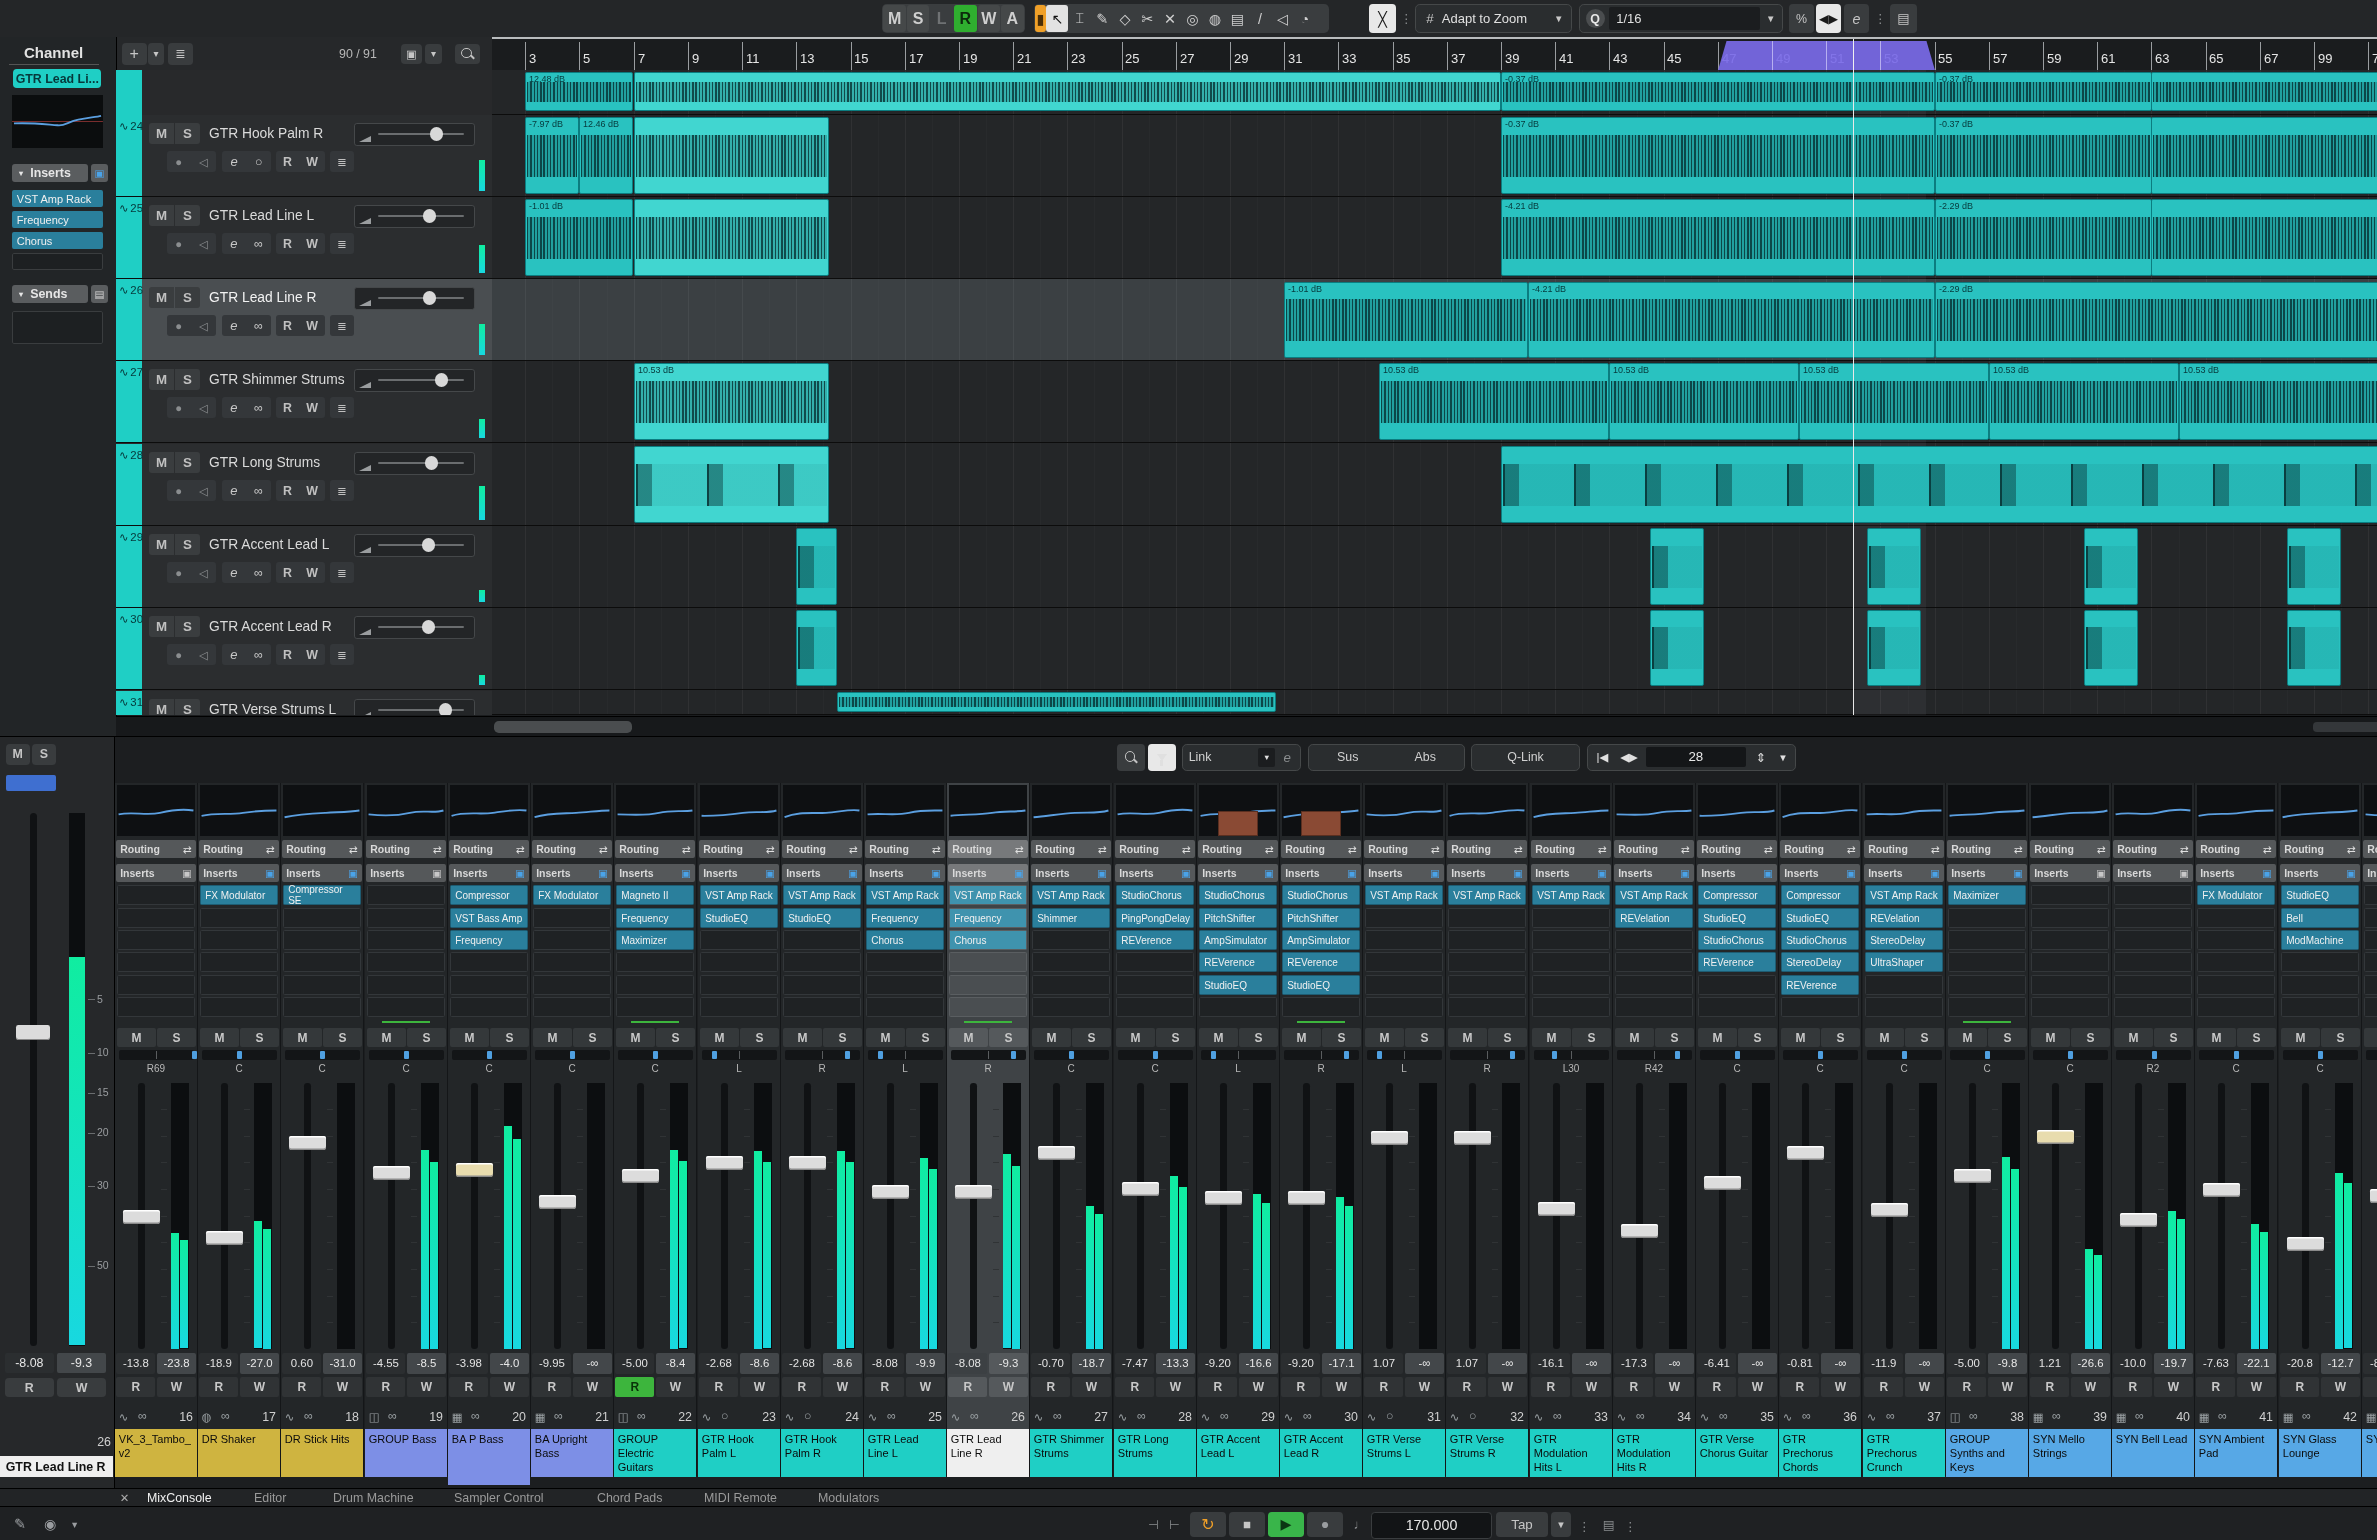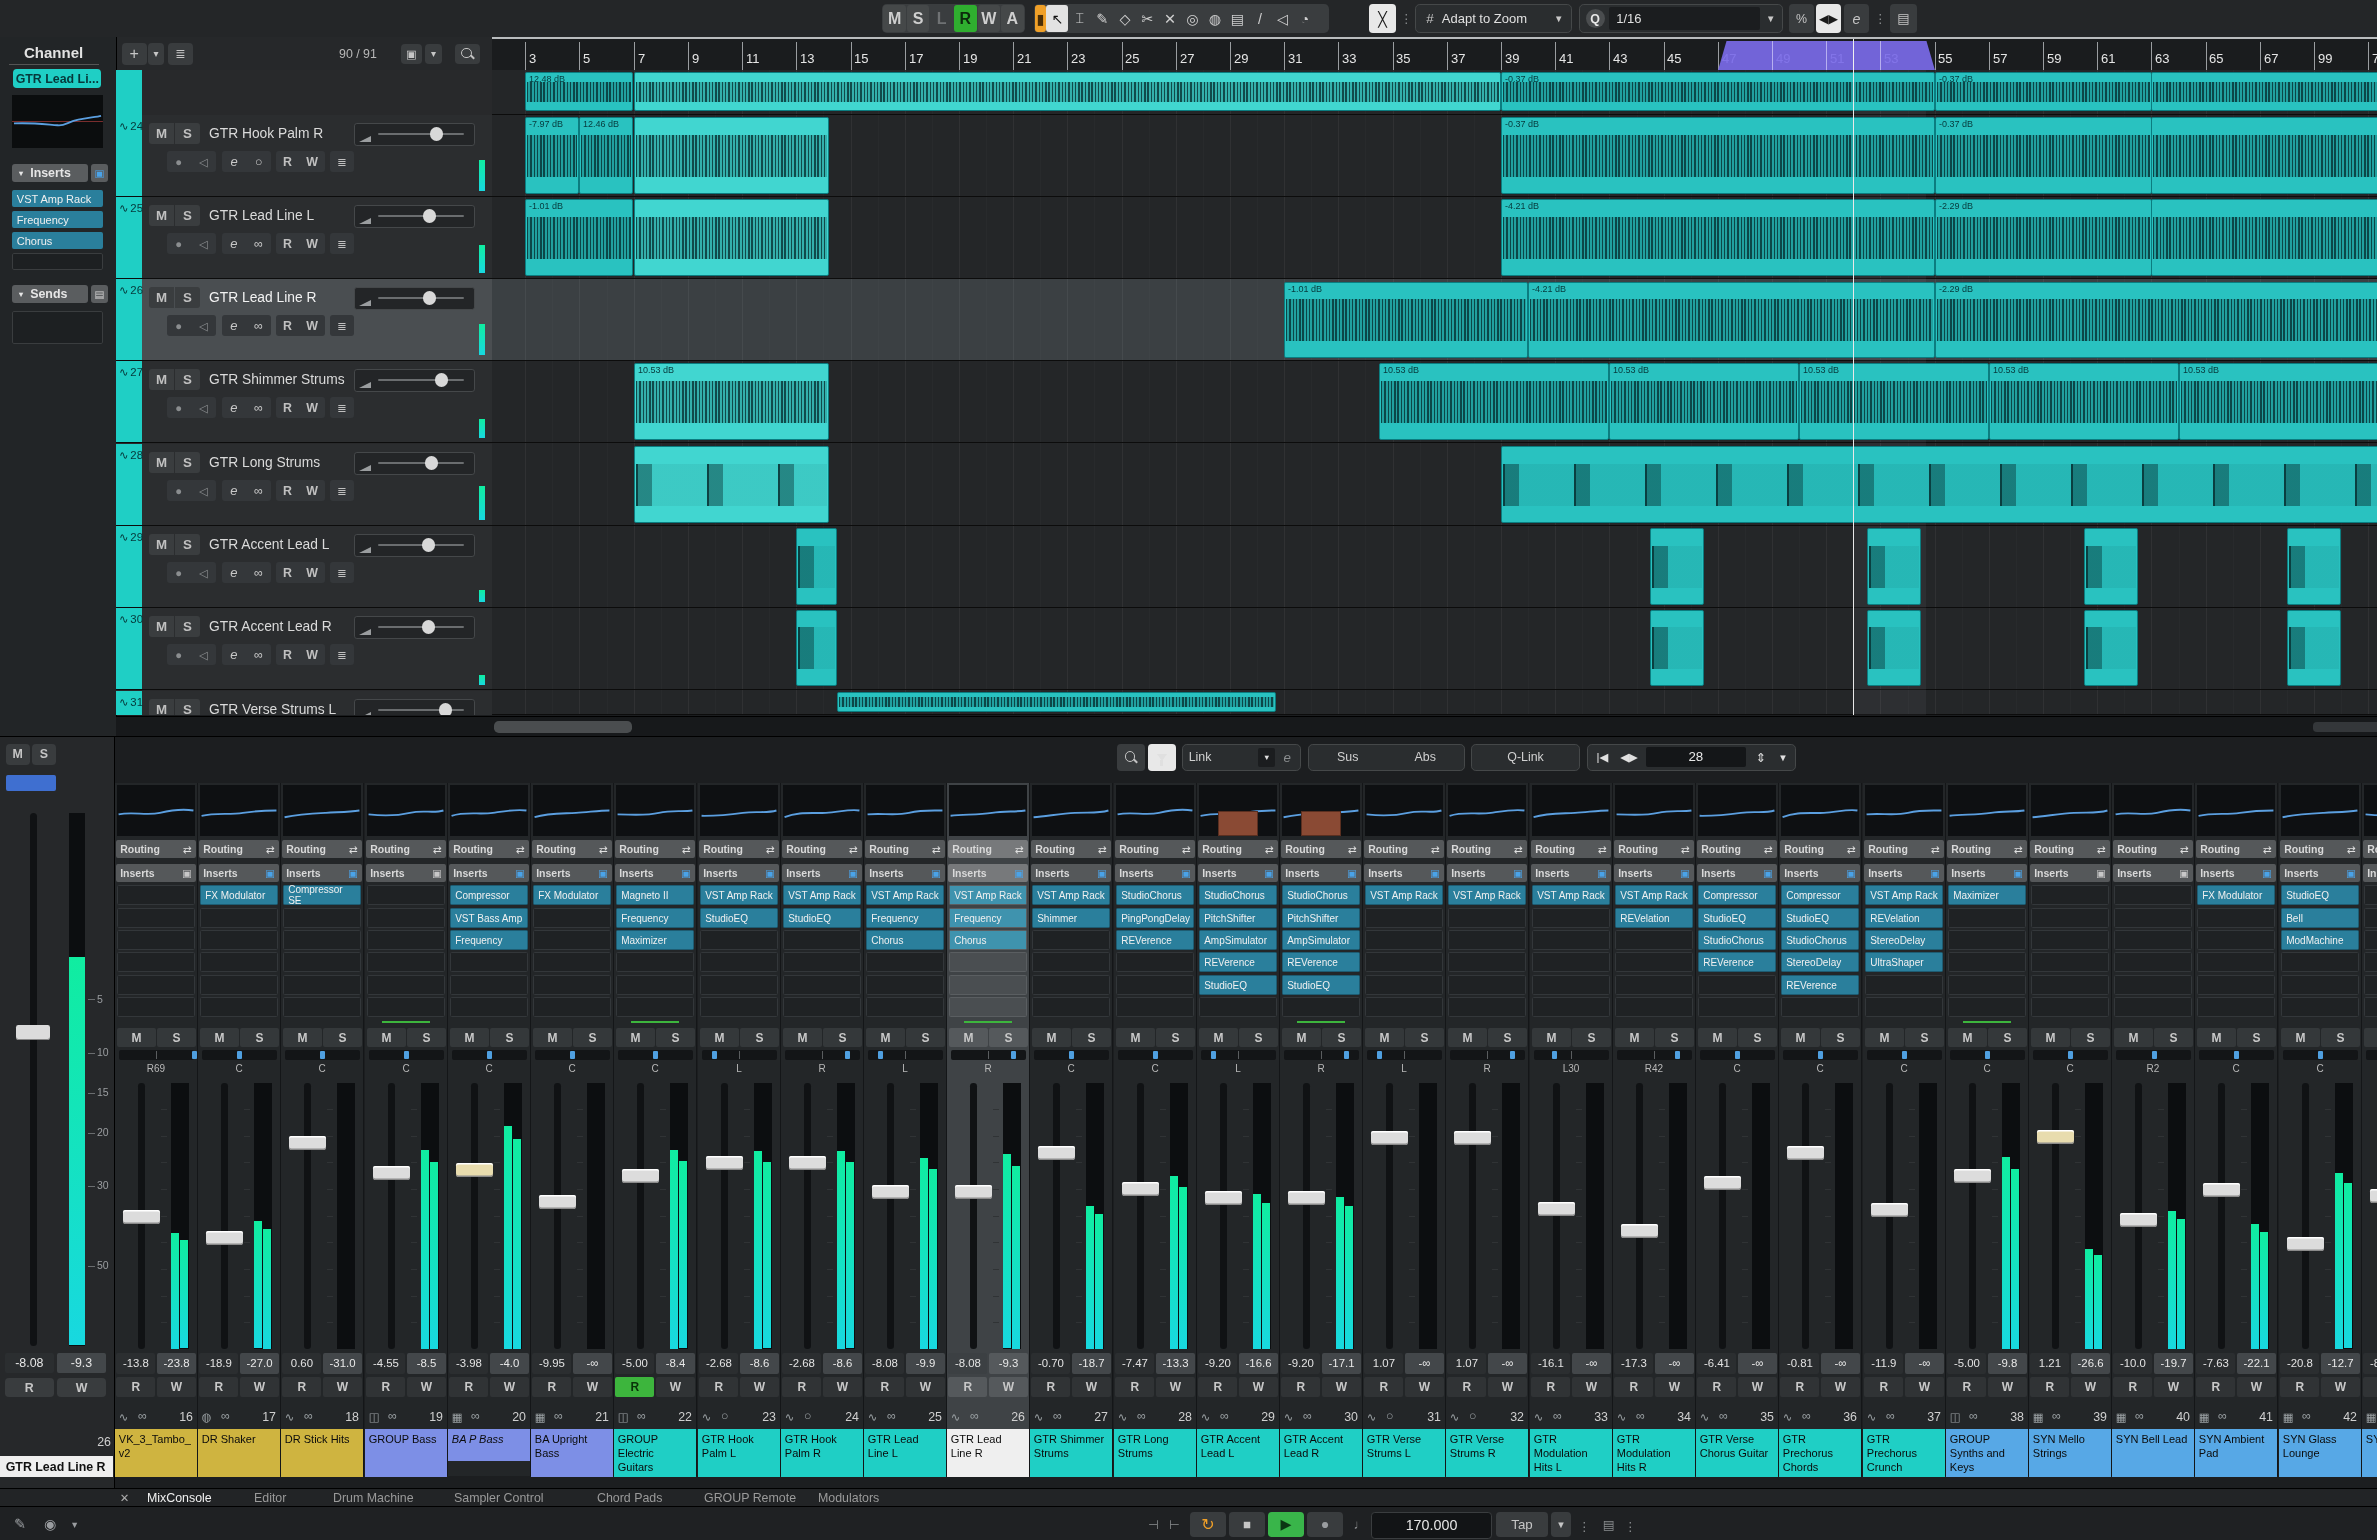--- a/index.html
+++ b/index.html
@@ -927,21 +927,21 @@
         <div style="position: absolute; left: 56px; top: 300px; width: 18px; height: 266px; background: rgb(12, 14, 16);"></div>
         <div style="position: absolute; left: 56px; top: 343px; width: 8px; height: 223px; background: linear-gradient(to top, rgb(24, 216, 224), rgb(16, 237, 160));"></div>
         <div style="position: absolute; left: 65px; top: 356px; width: 8px; height: 210px; background: linear-gradient(to top, rgb(24, 216, 224), rgb(16, 237, 160));"></div>
         <div style="position: absolute; left: 1.4px; top: 570px; width: 39px; height: 21px; background: rgb(43, 46, 48); border-radius: 1.9px; color: rgb(226, 226, 226); font-size: 11.4px; text-align: center; line-height: 21px;">-3.98</div>
         <div style="position: absolute; left: 42px; top: 570px; width: 39px; height: 21px; background: rgb(67, 71, 74); border-radius: 1.9px; color: rgb(232, 232, 232); font-size: 11.4px; text-align: center; line-height: 21px;">-4.0</div>
         <div style="position: absolute; left: 1.4px; top: 594px; width: 39px; height: 20px; font-size: 12px; font-weight: bold; border-radius: 1.9px; background: rgb(48, 51, 53); color: rgb(200, 200, 200); display: flex; align-items: center; justify-content: center;">R</div>
         <div style="position: absolute; left: 42px; top: 594px; width: 39px; height: 20px; font-size: 12px; font-weight: bold; border-radius: 1.9px; background: rgb(48, 51, 53); color: rgb(200, 200, 200); display: flex; align-items: center; justify-content: center;">W</div>
         <div style="position: absolute; left: 3.8px; top: 627px; font-size: 11.4px; color: rgb(154, 160, 163);">▦</div>
         <div style="position: absolute; left: 23px; top: 626px; font-size: 12.4px; color: rgb(154, 160, 163);">∞</div>
         <div style="position: absolute; left: 0px; top: 627px; width: 78px; text-align: right; font-size: 12.4px; color: rgb(208, 208, 208);">20</div>
-        <div style="position: absolute; left: 0px; top: 646px; width: 82px; height: 32px; background: rgb(125, 143, 230); color: rgb(11, 11, 11); font-size: 11px; line-height: 14.3px; padding: 2.9px 3.8px; box-sizing: border-box; overflow-wrap: break-word; font-style: italic;">BA P Bass</div>
+        <div style="position: absolute; left: 0px; top: 646px; width: 82px; height: 56px; background: rgb(125, 143, 230); color: rgb(11, 11, 11); font-size: 11px; line-height: 14.3px; padding: 2.9px 3.8px; box-sizing: border-box; overflow-wrap: break-word;">BA P Bass</div>
       </div>
       <div style="position: absolute; left: 531px; top: 46px; width: 82px; height: 693px; background: rgb(35, 38, 40); border-right: 1px solid rgb(20, 22, 24);">
         <div style="position: absolute; left: 1.9px; top: 1.9px; width: 78px; height: 51px; background: rgb(14, 16, 18);">
           <svg width="78" height="51" viewBox="0 0 100 40">
             <path d="M2 28.6 C20 23 38 24 55 23 S85 20 98 20" stroke="#5b9fe0" fill="none" stroke-width="2.4"></path>
           </svg>
         </div>
         <div class="rack-hdr" style="position: absolute; top: 57px;">
           <span>Routing</span>
           <span style="font-weight: normal; color: rgb(224, 224, 224);">⇄</span>
@@ -2055,21 +2055,21 @@
         <div style="position: absolute; left: 0px; top: 646px; width: 82px; height: 48px; background: rgb(87, 168, 230); color: rgb(11, 11, 11); font-size: 11px; line-height: 14.3px; padding: 2.9px 3.8px; box-sizing: border-box; overflow-wrap: break-word;">SYN Soft Lead</div>
       </div>
     </div>
   <div id="bottom-tabs" class="abs">
       <div style="position: absolute; left: 116px; top: 1.9px; width: 17px; height: 14.3px; font-size: 11.4px; color: rgb(170, 170, 170); display: flex; align-items: center; justify-content: center;">✕</div>
       <div class="tabtxt on" style="position: absolute; left: 147px; top: 1px; height: 16px; line-height: 16px;">MixConsole</div>
       <div class="tabtxt" style="position: absolute; left: 254px; top: 1px; height: 16px; line-height: 16px;">Editor</div>
       <div class="tabtxt" style="position: absolute; left: 333px; top: 1px; height: 16px; line-height: 16px;">Drum Machine</div>
       <div class="tabtxt" style="position: absolute; left: 454px; top: 1px; height: 16px; line-height: 16px;">Sampler Control</div>
       <div class="tabtxt" style="position: absolute; left: 597px; top: 1px; height: 16px; line-height: 16px;">Chord Pads</div>
-      <div class="tabtxt" style="position: absolute; left: 704px; top: 1px; height: 16px; line-height: 16px;">GROUP Remote</div>
+      <div class="tabtxt" style="position: absolute; left: 704px; top: 1px; height: 16px; line-height: 16px;">MIDI Remote</div>
       <div class="tabtxt" style="position: absolute; left: 818px; top: 1px; height: 16px; line-height: 16px;">Modulators</div>
     </div>
   <div id="transport" class="abs">
       <div style="position: absolute; left: 14.3px; top: 8.6px; font-size: 14.3px; color: rgb(154, 157, 160);">✎</div>
       <div style="position: absolute; left: 44px; top: 8.6px; font-size: 14.3px; color: rgb(154, 157, 160);">◉</div>
       <div style="position: absolute; left: 72px; top: 10.5px; font-size: 10.5px; color: rgb(154, 157, 160);">▾</div>
       <div style="position: absolute; left: 1144px; top: 6.7px; width: 19px; height: 21px; font-size: 12.4px; color: rgb(138, 141, 143); display: flex; align-items: center; justify-content: center;">⊣</div>
       <div style="position: absolute; left: 1165px; top: 6.7px; width: 19px; height: 21px; font-size: 12.4px; color: rgb(138, 141, 143); display: flex; align-items: center; justify-content: center;">⊢</div>
       <div class="btn" style="position: absolute; left: 1190px; top: 4.8px; width: 36px; height: 25px; font-size: 16px; display: flex; align-items: center; justify-content: center; color: rgb(240, 160, 40);">↻</div>
       <div class="btn" style="position: absolute; left: 1229px; top: 4.8px; width: 36px; height: 25px; font-size: 13.3px; display: flex; align-items: center; justify-content: center;">■</div>

